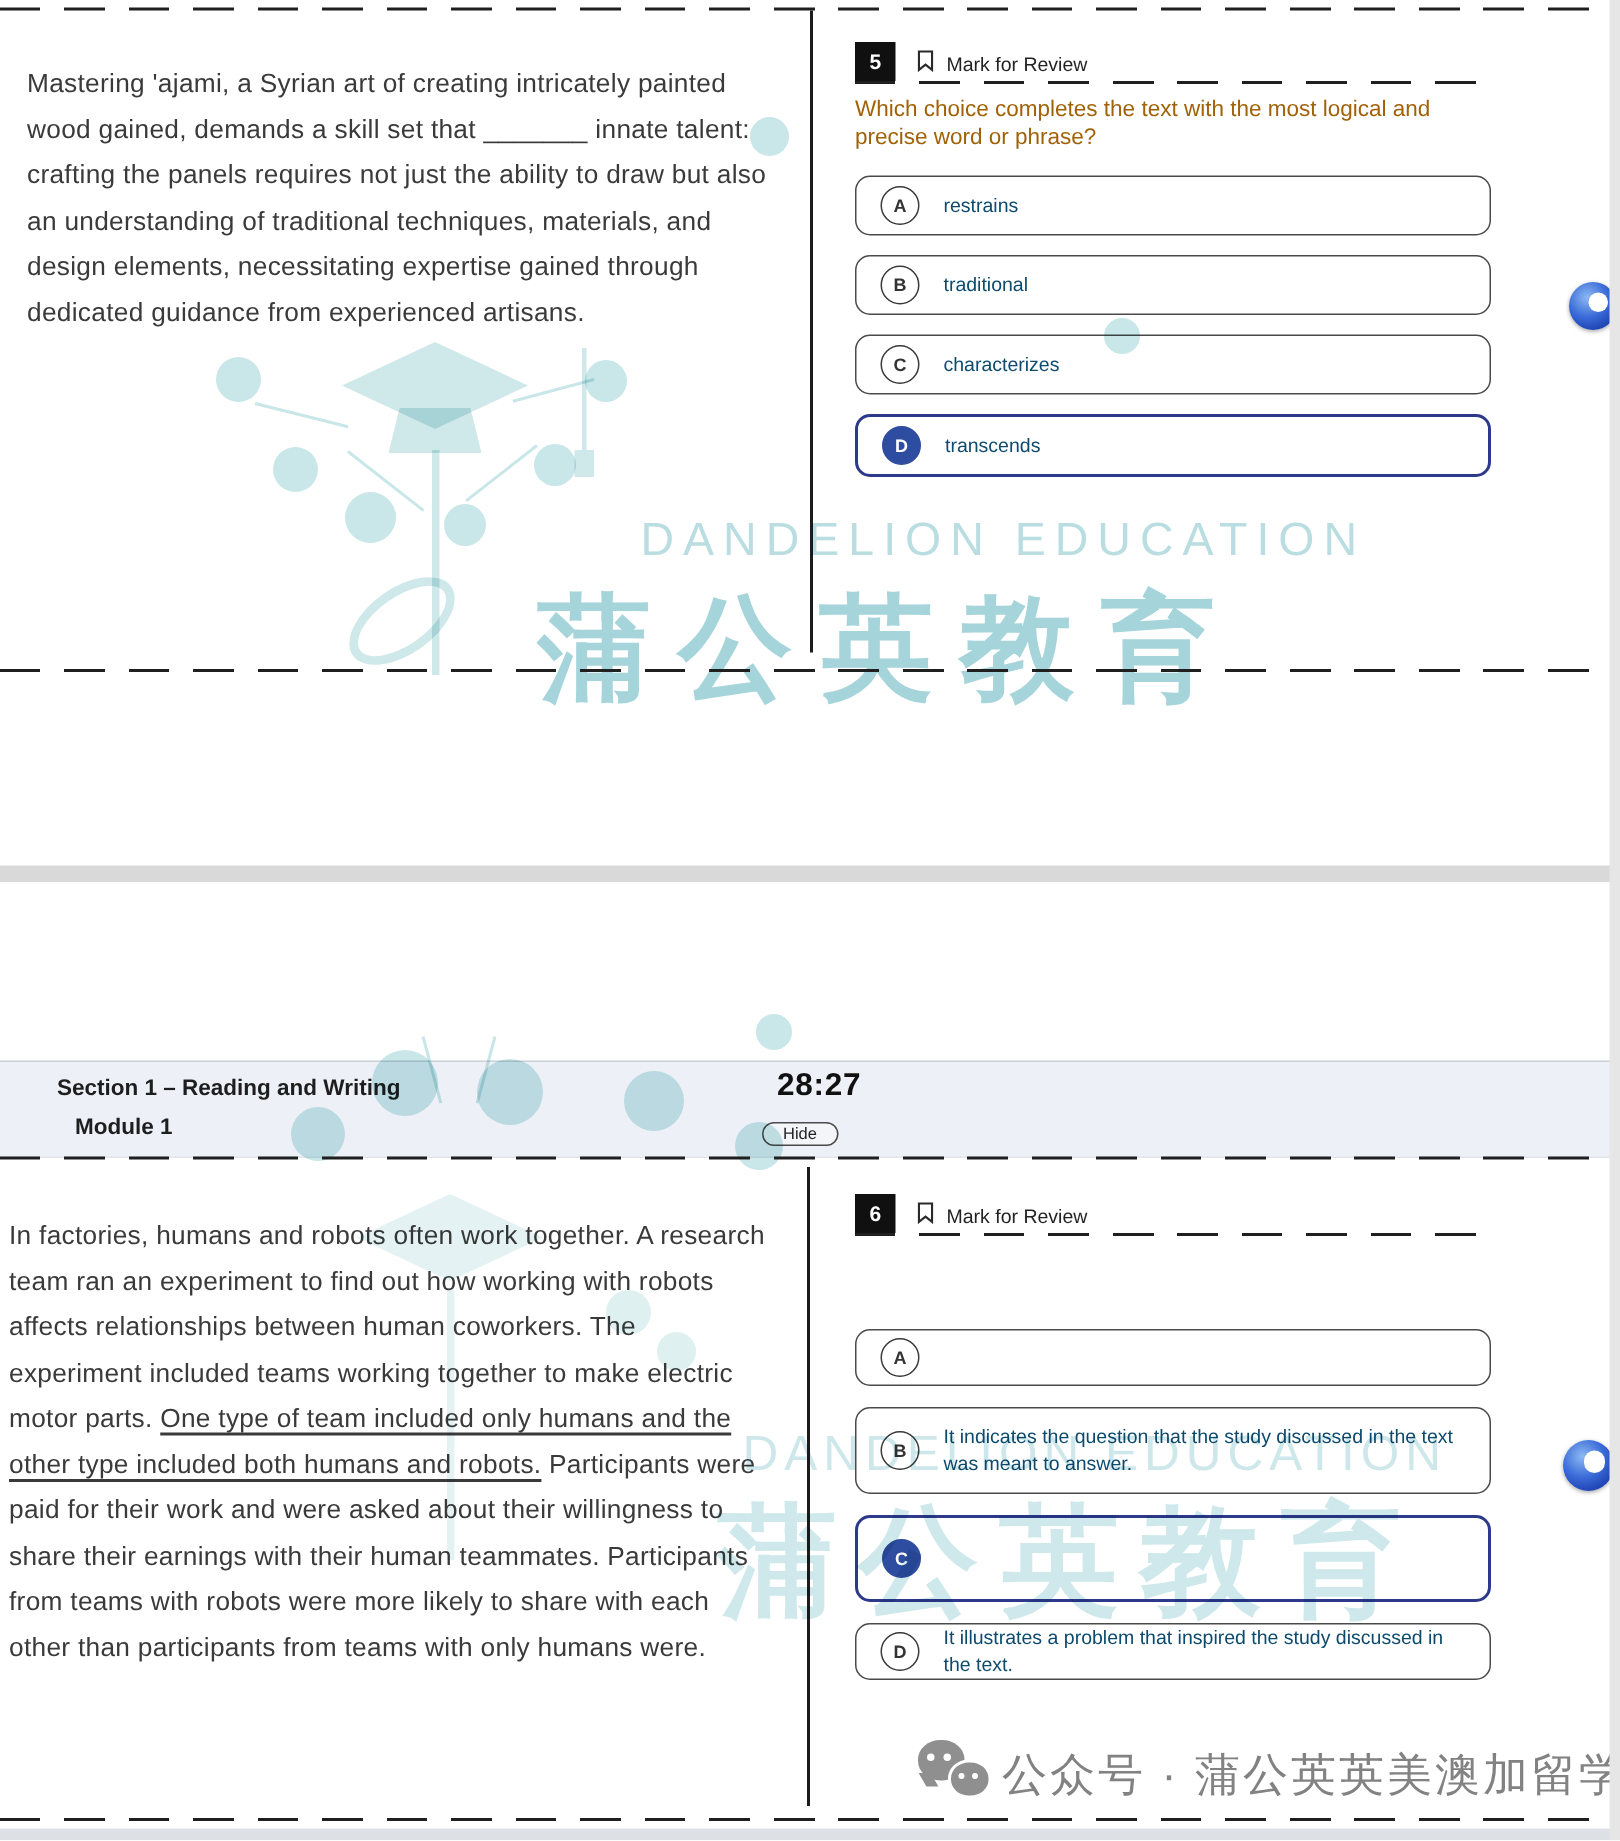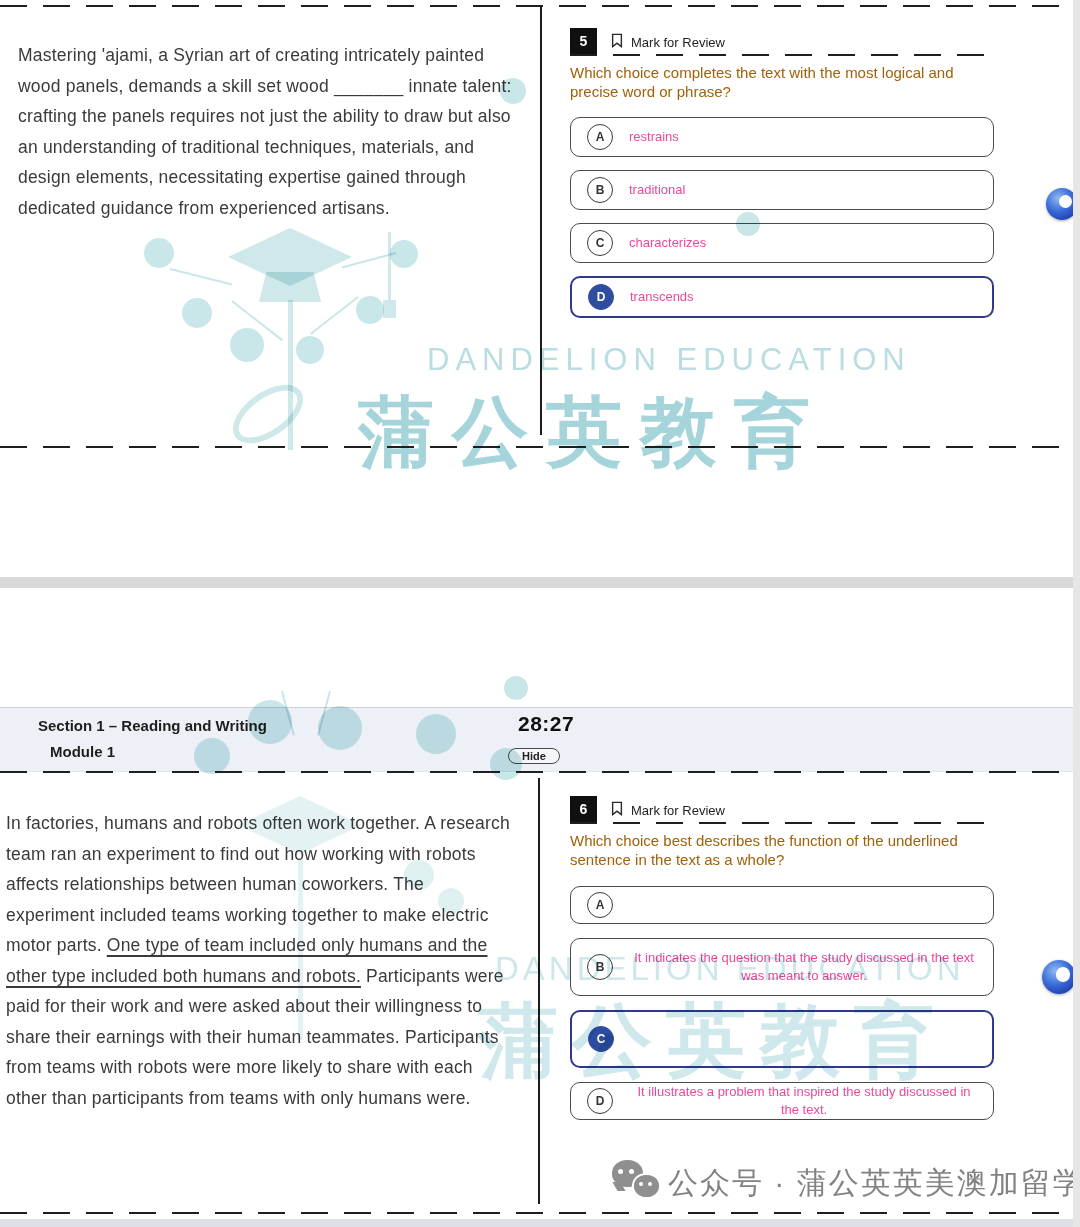--- a/index.html
+++ b/index.html
@@ -14,28 +14,28 @@
   
   .qbadge{position:absolute;width:27px;height:26px;background:#101010;color:#fff;font-size:14px;font-weight:bold;
           display:flex;align-items:center;justify-content:center;}
   .mark{position:absolute;display:flex;align-items:center;gap:7px;font-size:13px;color:#222;}
   .prompt{position:absolute;font-size:15px;line-height:19px;color:#a16207;}
   
   .option{position:absolute;left:570px;width:424px;border:1.6px solid #4a4a4a;border-radius:10px;background:#fff;
           display:flex;align-items:center;gap:16px;padding-left:16px;box-sizing:border-box;}
   .option .letter{width:24px;height:24px;border:1.6px solid #3a3a3a;border-radius:50%;flex:0 0 24px;
           display:flex;align-items:center;justify-content:center;font-size:12px;font-weight:bold;color:#333;background:#fff;}
-  .option .opt-text{font-size:13px;line-height:18px;color:#ec4899;padding-right:14px;text-align:center;}
+  .option .opt-text{font-size:13px;line-height:18px;color:#0c4a6e;padding-right:14px;}
   .option.selected{border:2.6px solid #2d3a8c;}
   .option.selected .letter{background:#2f4da0;border-color:#2f4da0;color:#fff;}
   
   .secband{position:absolute;left:0;right:0;background:#edf1f7;border-top:1px solid #ccd1d7;border-bottom:1px solid #e2e6eb;}
   .sec-title{position:absolute;font-size:15px;font-weight:bold;color:#1e1e1e;}
   .timer{position:absolute;font-size:21px;font-weight:bold;color:#111;letter-spacing:.5px;}
-  .hide-btn{position:absolute;font-size:11px;font-weight:bold;color:#222;border:1.5px solid #4a4a4a;border-radius:10px;
+  .hide-btn{position:absolute;font-size:11px;font-weight:normal;color:#222;border:1.5px solid #4a4a4a;border-radius:10px;
           padding:1px 13px;background:#f3f5f8;}
   
   .wm{position:absolute;pointer-events:none;mix-blend-mode:multiply;}
   .wm-en{font-size:31px;letter-spacing:6px;color:#b9dde1;white-space:nowrap;}
   .wm-en2{font-size:33px;letter-spacing:4px;color:#b9dde1;white-space:nowrap;}
   .wm-cn{font-size:76px;font-weight:bold;letter-spacing:18px;color:#a5d5da;white-space:nowrap;}
   .wm-cn2{font-size:80px;font-weight:bold;letter-spacing:14px;color:#a5d5da;white-space:nowrap;}
   .dot{position:absolute;border-radius:50%;background:#c9e6e8;pointer-events:none;mix-blend-mode:multiply;}
   .wline{position:absolute;height:2px;background:#c9e6e8;pointer-events:none;mix-blend-mode:multiply;transform-origin:0 50%;}
   .stem{position:absolute;width:5px;background:#cfe8ea;pointer-events:none;mix-blend-mode:multiply;}
@@ -66,21 +66,21 @@
   .bookmark-icon{display:inline-block;}
 </style>
 </head>
 <body>
 
 <div id="canvas">
 
   <div class="dash" style="left:0;right:0;top:5px;"></div>
 
   <div class="passage" style="left:18px;top:40px;width:502px;">
-    <span>Mastering 'ajami, a Syrian art of creating intricately painted wood panels, demands a skill set wood </span><span>_______</span><span> innate talent: crafting the panels requires not just the ability to draw but also an understanding of traditional techniques, materials, and design elements, necessitating expertise gained through dedicated guidance from experienced artisans.</span>
+    <span>Mastering 'ajami, a Syrian art of creating intricately painted wood gained, demands a skill set that </span><span>_______</span><span> innate talent: crafting the panels requires not just the ability to draw but also an understanding of traditional techniques, materials, and design elements, necessitating expertise gained through dedicated guidance from experienced artisans.</span>
   </div>
 
   <div class="vline" style="left:540px;top:7px;height:428px;"></div>
 
   <div class="qbadge" style="left:570px;top:28px;">5</div>
   <div class="mark" style="left:610px;top:33px;">
     <span class="bookmark-icon">
       <svg width="14" height="15" viewBox="0 0 16 17">
           <path d="M3 1.5 h10 v14 l-5 -4 -5 4 z" fill="none" stroke="#2a2a2a" stroke-width="1.6"></path>
         </svg>
@@ -168,21 +168,20 @@
   <div class="mark" style="left:610px;top:801px;">
     <span class="bookmark-icon">
       <svg width="14" height="15" viewBox="0 0 16 17">
           <path d="M3 1.5 h10 v14 l-5 -4 -5 4 z" fill="none" stroke="#2a2a2a" stroke-width="1.6"></path>
         </svg>
     </span>
     <span>Mark for Review</span>
   </div>
   <div class="dash" style="left:570px;width:430px;top:822px;"></div>
 
-  <div class="prompt" style="left:570px;top:831px;width:430px;">Which choice best describes the function of the underlined sentence in the text as a whole?</div>
 
   <div class="option" style="top:886px;height:38px;">
     <span class="letter">A</span>
   </div>
   <div class="option" style="top:938px;height:58px;">
     <span class="letter">B</span>
     <span class="opt-text">It indicates the question that the study discussed in the text was meant to answer.</span>
   </div>
   <div class="option selected" style="top:1010px;height:58px;">
     <span class="letter">C</span>

